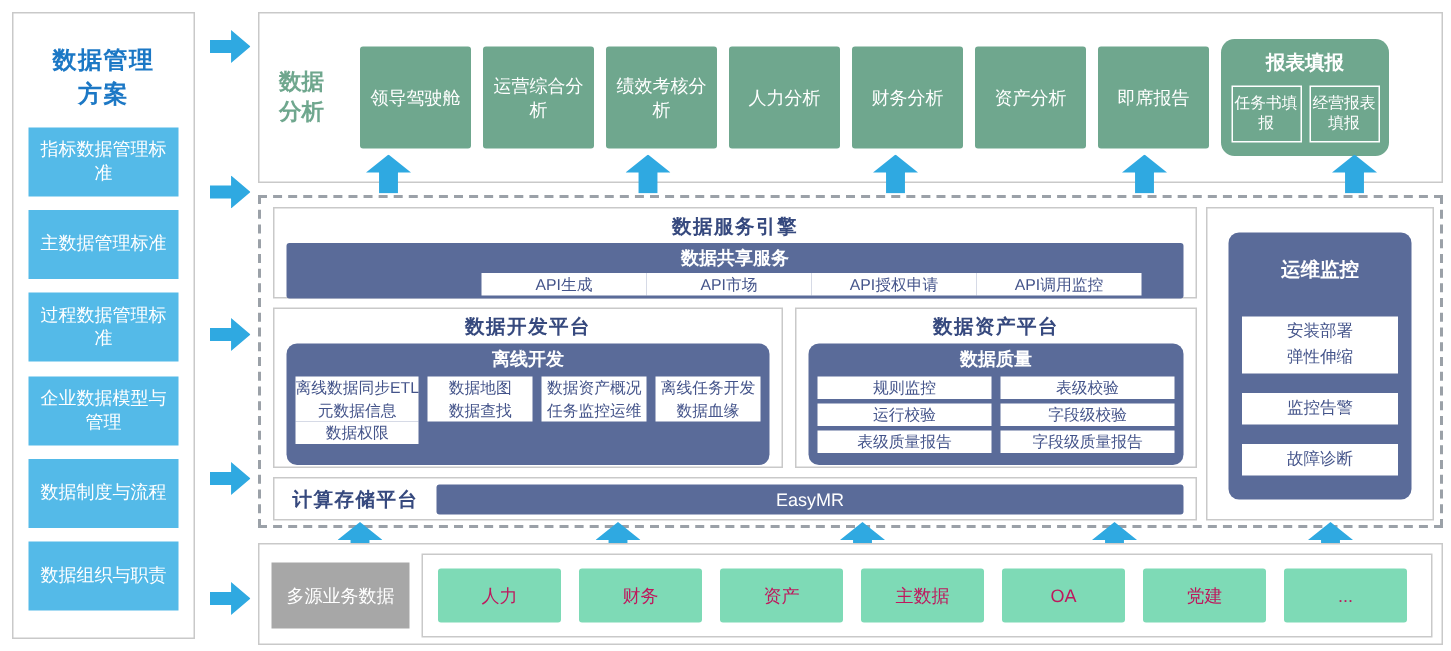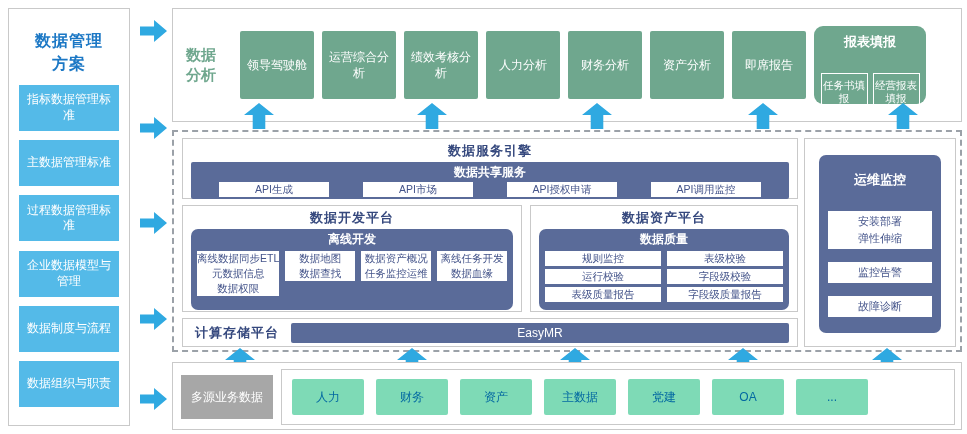--- a/index.html
+++ b/index.html
@@ -30,33 +30,33 @@
   .arrow-right{position:absolute;width:27px;height:22px;background:var(--arrow-blue);
     clip-path:polygon(0 30%,52% 30%,52% 0,100% 50%,52% 100%,52% 70%,0 70%);}
   .arrow-up{position:absolute;width:30px;height:26px;background:var(--arrow-blue);
     clip-path:polygon(50% 0,100% 46%,71% 46%,71% 100%,29% 100%,29% 46%,0 46%);}
 
   
   .analysis{position:absolute;left:172px;top:8px;width:790px;height:114px;border:1px solid var(--border);background:#fff;display:flex;align-items:center;}
   .analysis-label{width:46px;margin-left:13px;font-size:15px;font-weight:bold;color:var(--teal);line-height:1.35;white-space:pre-line;}
   .a-box{width:74px;height:68px;margin-left:8px;background:var(--teal);color:#fff;font-size:12px;display:flex;align-items:center;justify-content:center;text-align:center;line-height:1.35;padding:0 6px;border-radius:2px;}
   .report-box{width:112px;height:78px;margin-left:8px;background:var(--teal);border-radius:9px;color:#fff;display:flex;flex-direction:column;align-items:center;padding-top:7px;}
-  .report-title{font-size:13px;font-weight:bold;margin-bottom:22px;}
+  .report-title{font-size:13px;font-weight:bold;margin-bottom:6px;}
   .report-items{display:flex;gap:5px;}
   .report-item{width:47px;height:38px;border:1px solid #fff;font-size:10.5px;display:flex;align-items:center;justify-content:center;text-align:center;line-height:1.25;}
 
   
   .middle{position:absolute;left:172px;top:130px;width:790px;height:222px;border:2px dashed var(--dash);background:#fff;}
   .panel{position:absolute;border:1px solid var(--border);background:#fff;}
   .panel-title{text-align:center;font-size:13px;font-weight:bold;color:var(--navy);margin-top:3px;letter-spacing:1px;}
 
   .engine{left:8px;top:6px;width:616px;height:61px;}
   .engine-bar{margin:2px 8px 0;height:37px;background:var(--slate);border-radius:2px;position:relative;}
   .engine-bar-title{text-align:center;color:#fff;font-size:12px;font-weight:bold;padding-top:2px;}
-  .api-row{display:flex;justify-content:space-between;padding:1px 28px 0;}
+  .api-row{display:flex;justify-content:flex-end;padding:1px 28px 0;}
   .api-box{width:110px;height:15px;background:#fff;color:var(--cell-text);font-size:10.5px;display:flex;align-items:center;justify-content:center;}
 
   .dev{left:8px;top:73px;width:340px;height:107px;}
   .asset{left:356px;top:73px;width:268px;height:107px;}
   .group{margin:2px 8px 0;border-radius:7px;background:var(--slate);height:81px;padding:2px 6px 0;}
   .group-title{text-align:center;color:#fff;font-size:12px;font-weight:bold;margin-bottom:3px;}
   .grid3{display:grid;grid-template-columns:1fr 1fr 1fr 1fr;gap:0 6px;}
   .grid2{display:grid;grid-template-columns:1fr 1fr;gap:3px 6px;}
   .cell{height:15px;background:#fff;color:var(--cell-text);font-size:10.5px;display:flex;align-items:center;justify-content:center;white-space:nowrap;}
 
@@ -68,21 +68,21 @@
   .ops-dark{margin:16px 14px 0;height:178px;background:var(--slate);border-radius:7px;display:flex;flex-direction:column;align-items:center;}
   .ops-title{color:#fff;font-size:13px;font-weight:bold;margin-top:16px;}
   .ops-item{width:104px;background:#fff;color:var(--cell-text);font-size:11px;display:flex;align-items:center;justify-content:center;text-align:center;line-height:1.55;white-space:pre-line;}
   .ops-item.tall{height:38px;margin-top:22px;}
   .ops-item.short{height:21px;margin-top:13px;}
 
   
   .sources{position:absolute;left:172px;top:362px;width:790px;height:68px;border:1px solid var(--border);background:#fff;}
   .src-label{position:absolute;left:8px;top:12px;width:92px;height:44px;background:var(--gray-box);color:#fff;font-size:12px;display:flex;align-items:center;justify-content:center;}
   .src-container{position:absolute;left:108px;top:6px;width:674px;height:56px;border:1px solid var(--border);display:flex;align-items:center;padding-left:10px;gap:12px;}
-  .src-box{width:72px;height:36px;background:var(--mint);color:#0369a1;font-size:12px;display:flex;align-items:center;justify-content:center;border-radius:2px;}
+  .src-box{width:82px;height:36px;background:var(--mint);color:#be185d;font-size:12px;display:flex;align-items:center;justify-content:center;border-radius:2px;}
 </style>
 </head>
 <body>
 
 <div class="stage">
 
   <aside class="sidebar">
     <div class="sidebar-title">数据管理
 方案</div>
     <div class="sb-items">
@@ -197,19 +197,19 @@
   <div class="arrow-up" style="left:728px;top:348px;"></div>
   <div class="arrow-up" style="left:872px;top:348px;"></div>
 
   <section class="sources">
     <div class="src-label">多源业务数据</div>
     <div class="src-container">
       <div class="src-box">人力</div>
       <div class="src-box">财务</div>
       <div class="src-box">资产</div>
       <div class="src-box">主数据</div>
+      <div class="src-box">OA</div>
       <div class="src-box">党建</div>
-      <div class="src-box">OA</div>
       <div class="src-box">...</div>
     </div>
   </section>
 
 </div>
 
 </body></html>

